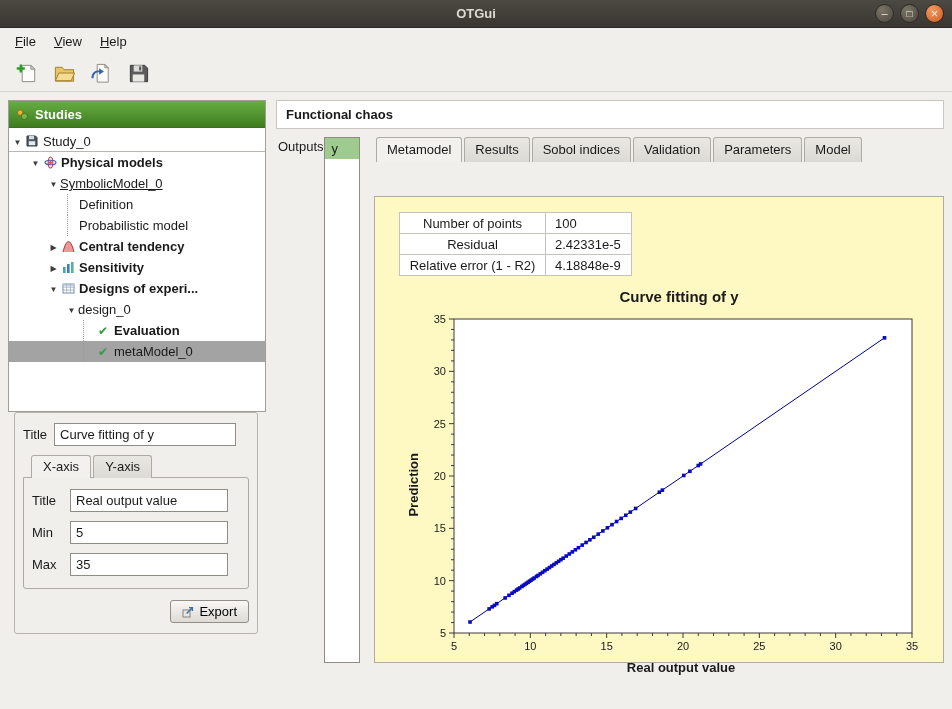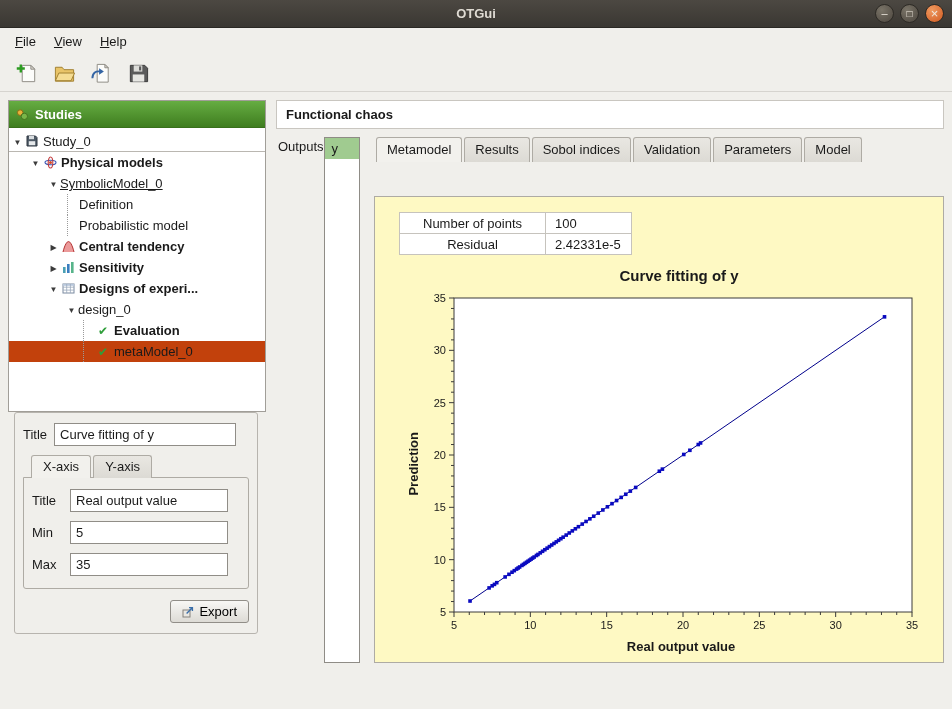--- a/index.html
+++ b/index.html
@@ -56,21 +56,21 @@
   .studies-header {
     height: 27px; flex: none;
     background: linear-gradient(#66ad42, #3f7d1f);
     border-bottom: 1px solid #38701b;
     color: #fff; font-weight: bold;
     display: flex; align-items: center; gap: 6px; padding: 0 7px;
   }
   .tree { flex: 1; padding-top: 3px; overflow: hidden; }
   .tree-row { height: 21px; display: flex; align-items: center; white-space: nowrap; }
   .tree-row.sep { border-bottom: 1px solid #bab7b1; }
-  .tree-row.selected { background: #c2410c; }
+  .tree-row.selected { background: #a3a3a3; }
   .expander { display: inline-block; width: 13px; flex: none; text-align: center; }
   .expander::before { content: "▼"; font-size: 8px; color: #3b3b3b; position: relative; top: -1px; }
   .expander.closed::before { content: "▶"; }
   .ticon { display: inline-flex; width: 16px; flex: none; justify-content: center; margin-right: 3px; }
   .check::before { content: "✔"; color: #2f9e3a; font-weight: bold; font-size: 12px; }
   .bold { font-weight: bold; }
   .underline { text-decoration: underline; }
   .guidecell { display: inline-block; width: 12px; height: 21px; border-left: 1px dotted #9a9a9a; flex: none; }
 
   
@@ -347,20 +347,24 @@
         <div class="tabpanel">
           <table class="summary">
             <tbody>
                 <tr>
               <td class="k">Number of points</td>
               <td class="v">100</td>
             </tr>
             <tr>
               <td class="k">Residual</td>
               <td class="v">2.42331e-5</td>
+            </tr>
+            <tr>
+              <td class="k">Relative error (1 - R2)</td>
+              <td class="v">4.18848e-9</td>
             </tr>
           </tbody>
             </table>
 
           <div class="chart-wrap">
             <div class="chart-title">Curve fitting of y</div>
             <div class="chart-body">
               <div class="ylabel">Prediction</div>
               <svg id="plot-svg" viewBox="0 0 500 348" width="500" height="348">
                   <rect x="30" y="8" width="458" height="314" fill="#ffffff" stroke="#3a3a3a" stroke-width="1"></rect>

